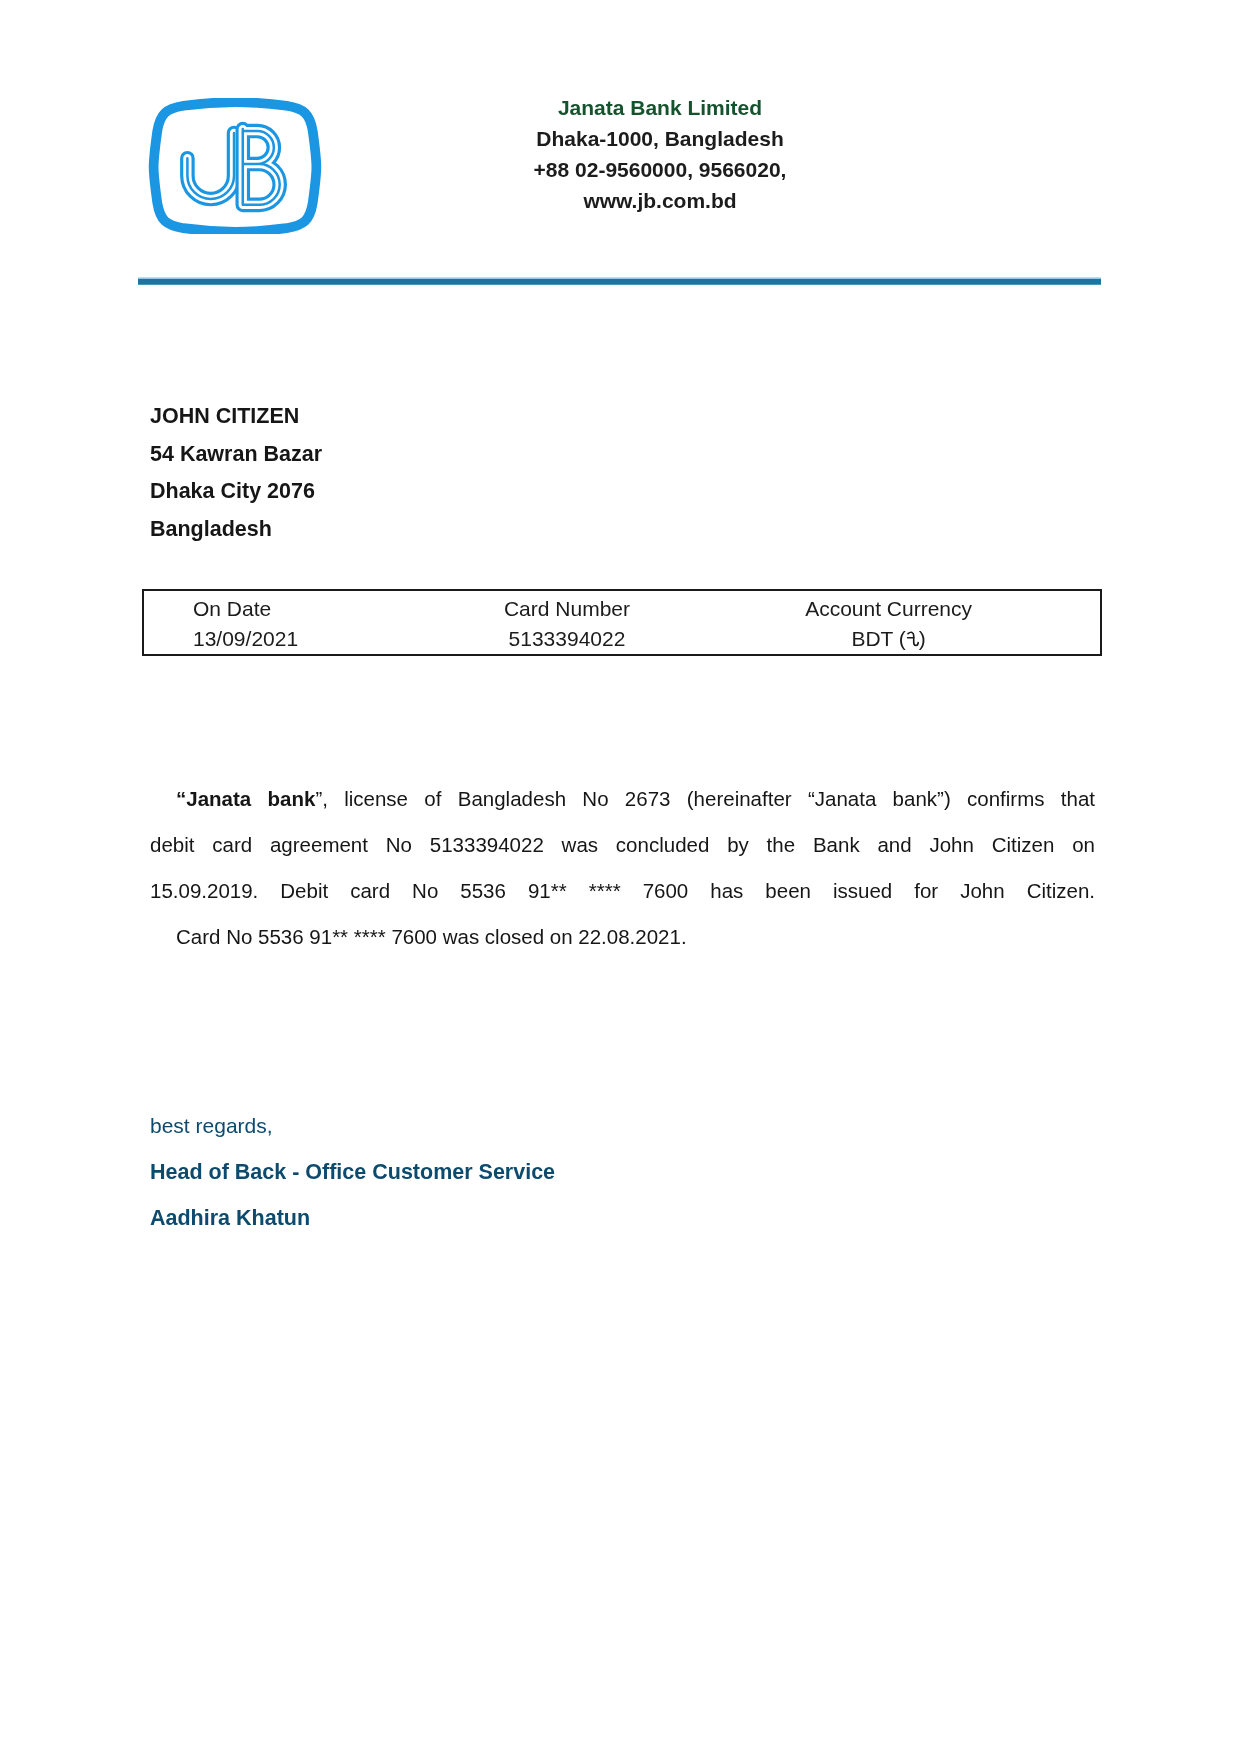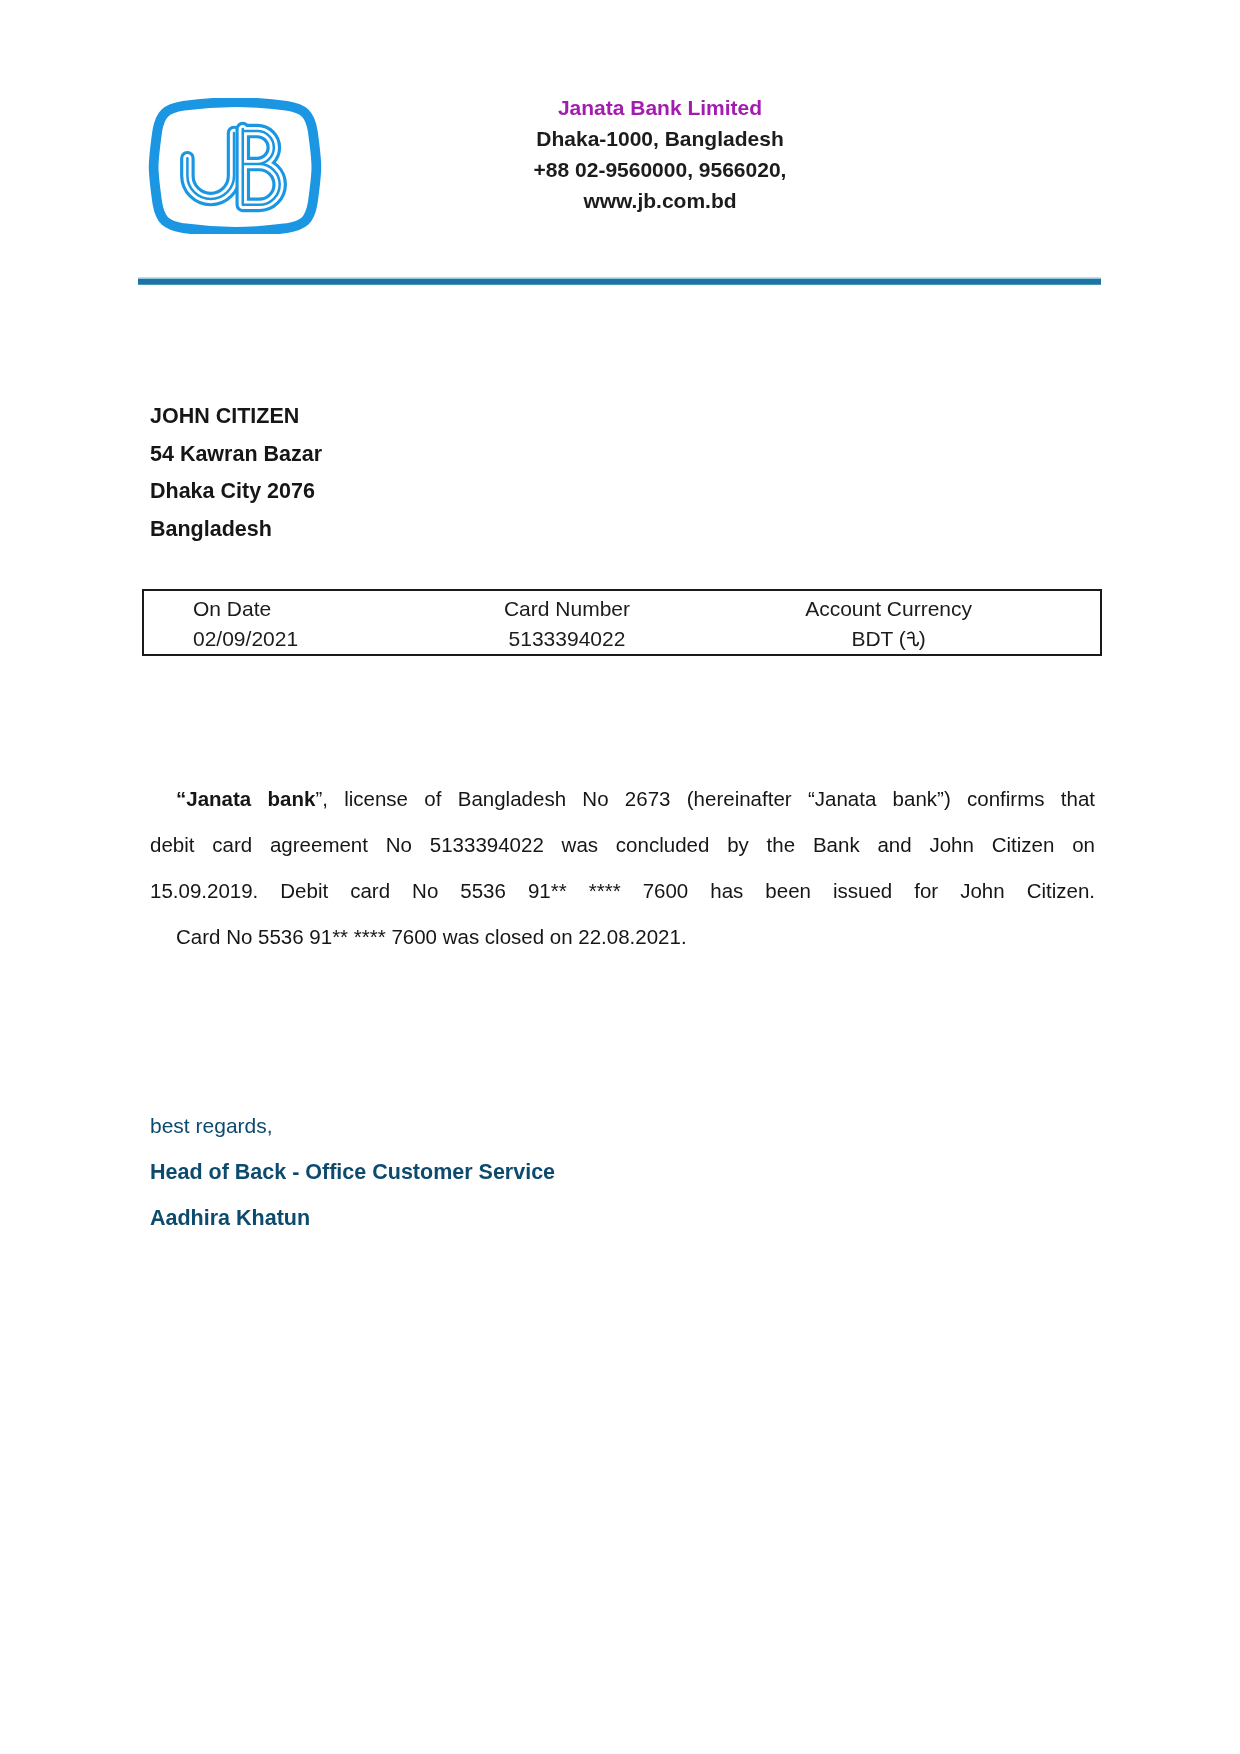--- a/index.html
+++ b/index.html
@@ -27,21 +27,21 @@
   .header-text {
     position: absolute;
     left: 150px; top: 92px;
     width: 1020px;
     text-align: center;
     font-weight: bold;
     font-size: 21px;
     line-height: 31px;
     color: #1c1c1c;
   }
-  .bank-name { color: #a21caf; }
+  .bank-name { color: #14532d; }
 
   .divider {
     position: absolute;
     left: 138px; top: 277px;
     width: 963px; height: 8px;
     background: linear-gradient(to bottom,
       #b9e0ef 0%, #b9e0ef 16%,
       #1d74a4 28%, #1d74a4 82%,
       #5ea8c9 100%);
   }
@@ -140,21 +140,21 @@
     <div>JOHN CITIZEN</div>
     <div>54 Kawran Bazar</div>
     <div>Dhaka City 2076</div>
     <div>Bangladesh</div>
   </div>
 
   <div class="info-table">
     <div class="cell c1">On Date</div>
     <div class="cell c2">Card Number</div>
     <div class="cell c3">Account Currency</div>
-    <div class="cell c1">02/09/2021</div>
+    <div class="cell c1">13/09/2021</div>
     <div class="cell c2">5133394022</div>
     <div class="cell c3"><span>BDT (</span><svg class="taka-svg" viewBox="0 0 16 22" aria-hidden="true">
           <path d="M2.5,4.5 C6,1.5 9.5,2.5 9.5,7 L9.5,15 C9.5,20 14.5,20.5 15,15.5" fill="none" stroke="#1a1a1a" stroke-width="2" stroke-linecap="round"></path>
           <path d="M2,9.5 L9.5,9.5" fill="none" stroke="#1a1a1a" stroke-width="2" stroke-linecap="round"></path>
         </svg><span>)</span></div>
   </div>
 
   <div class="letter-body">
     <div class="jline indent"><span class="bold">“Janata bank</span><span>”, license of Bangladesh No 2673 (hereinafter “Janata bank”) confirms that</span></div>
     <div class="jline">debit card agreement No 5133394022 was concluded by the Bank and John Citizen on</div>

